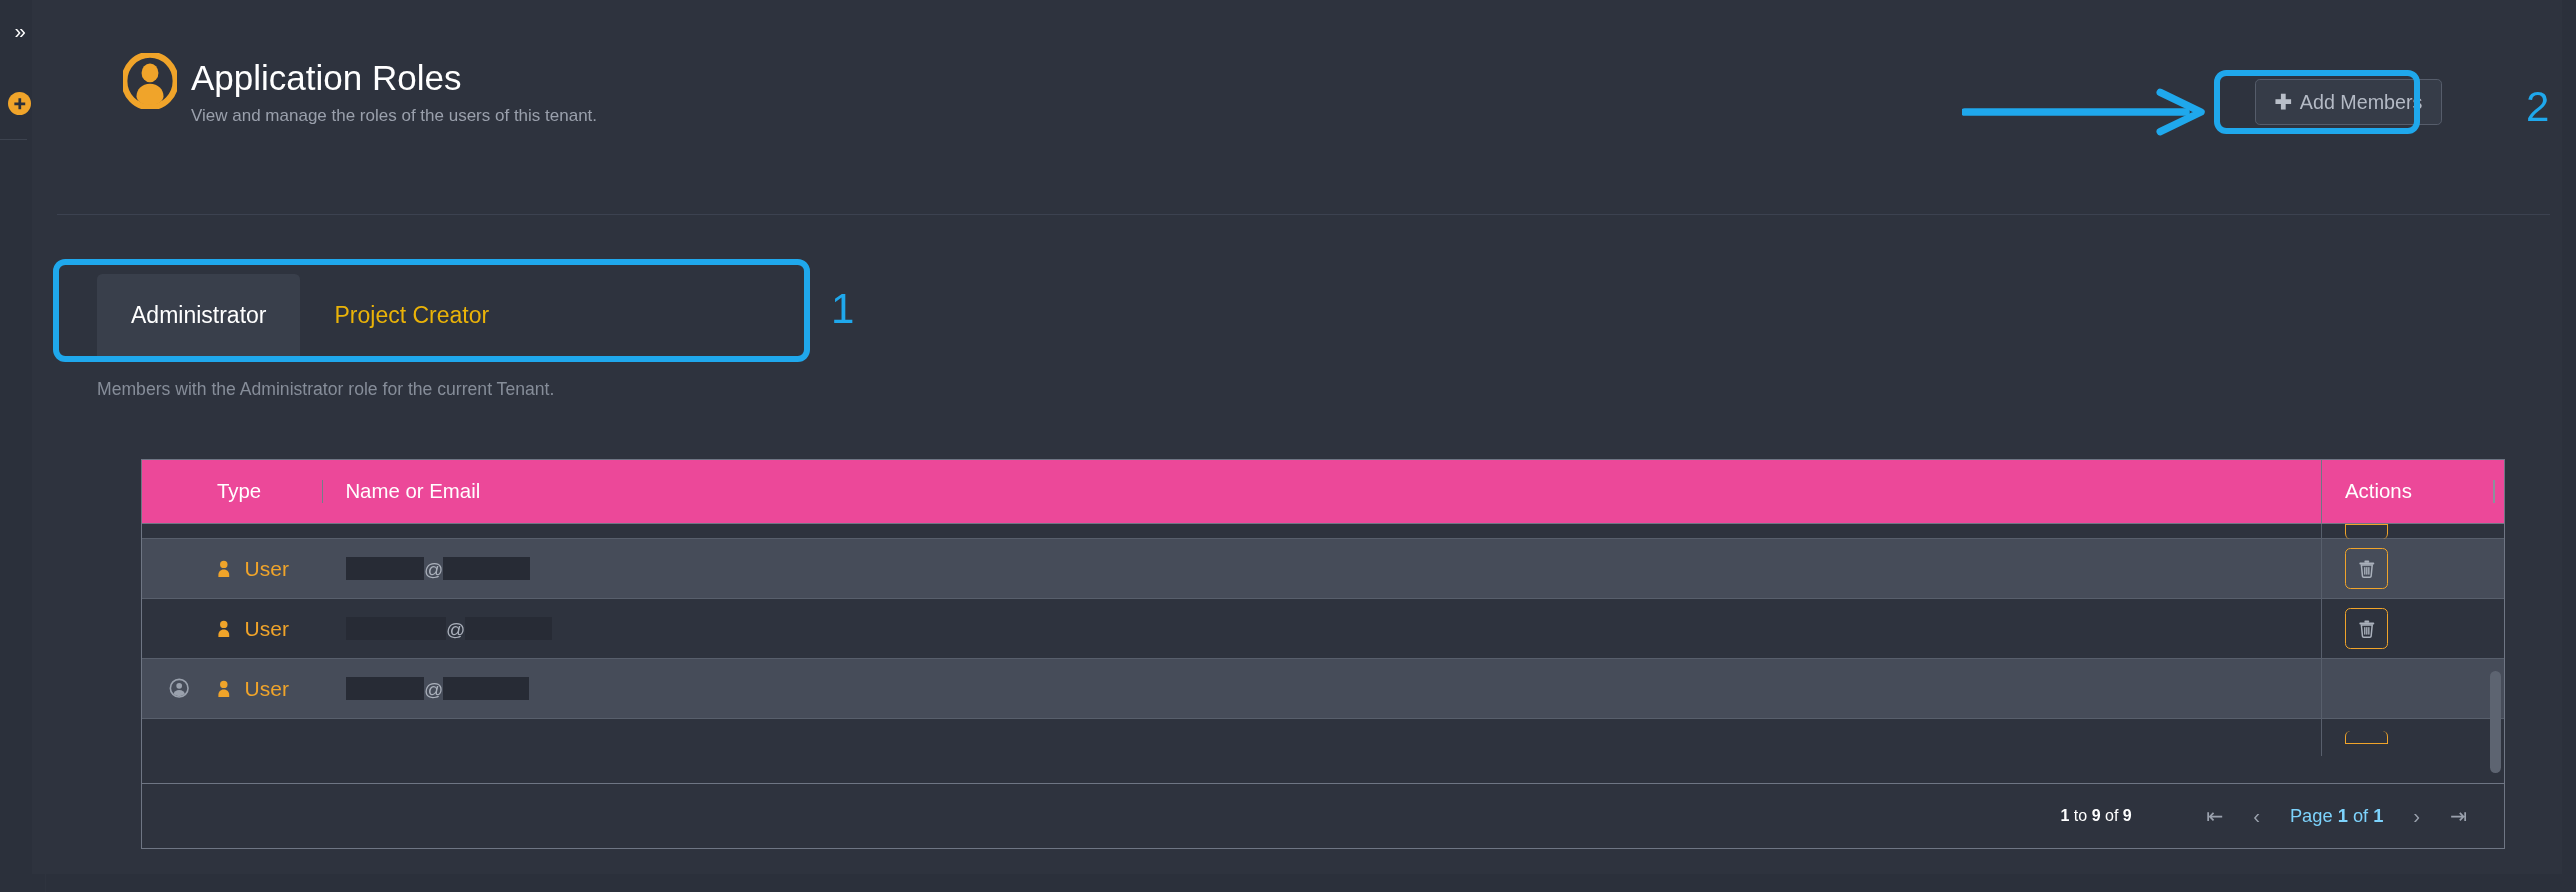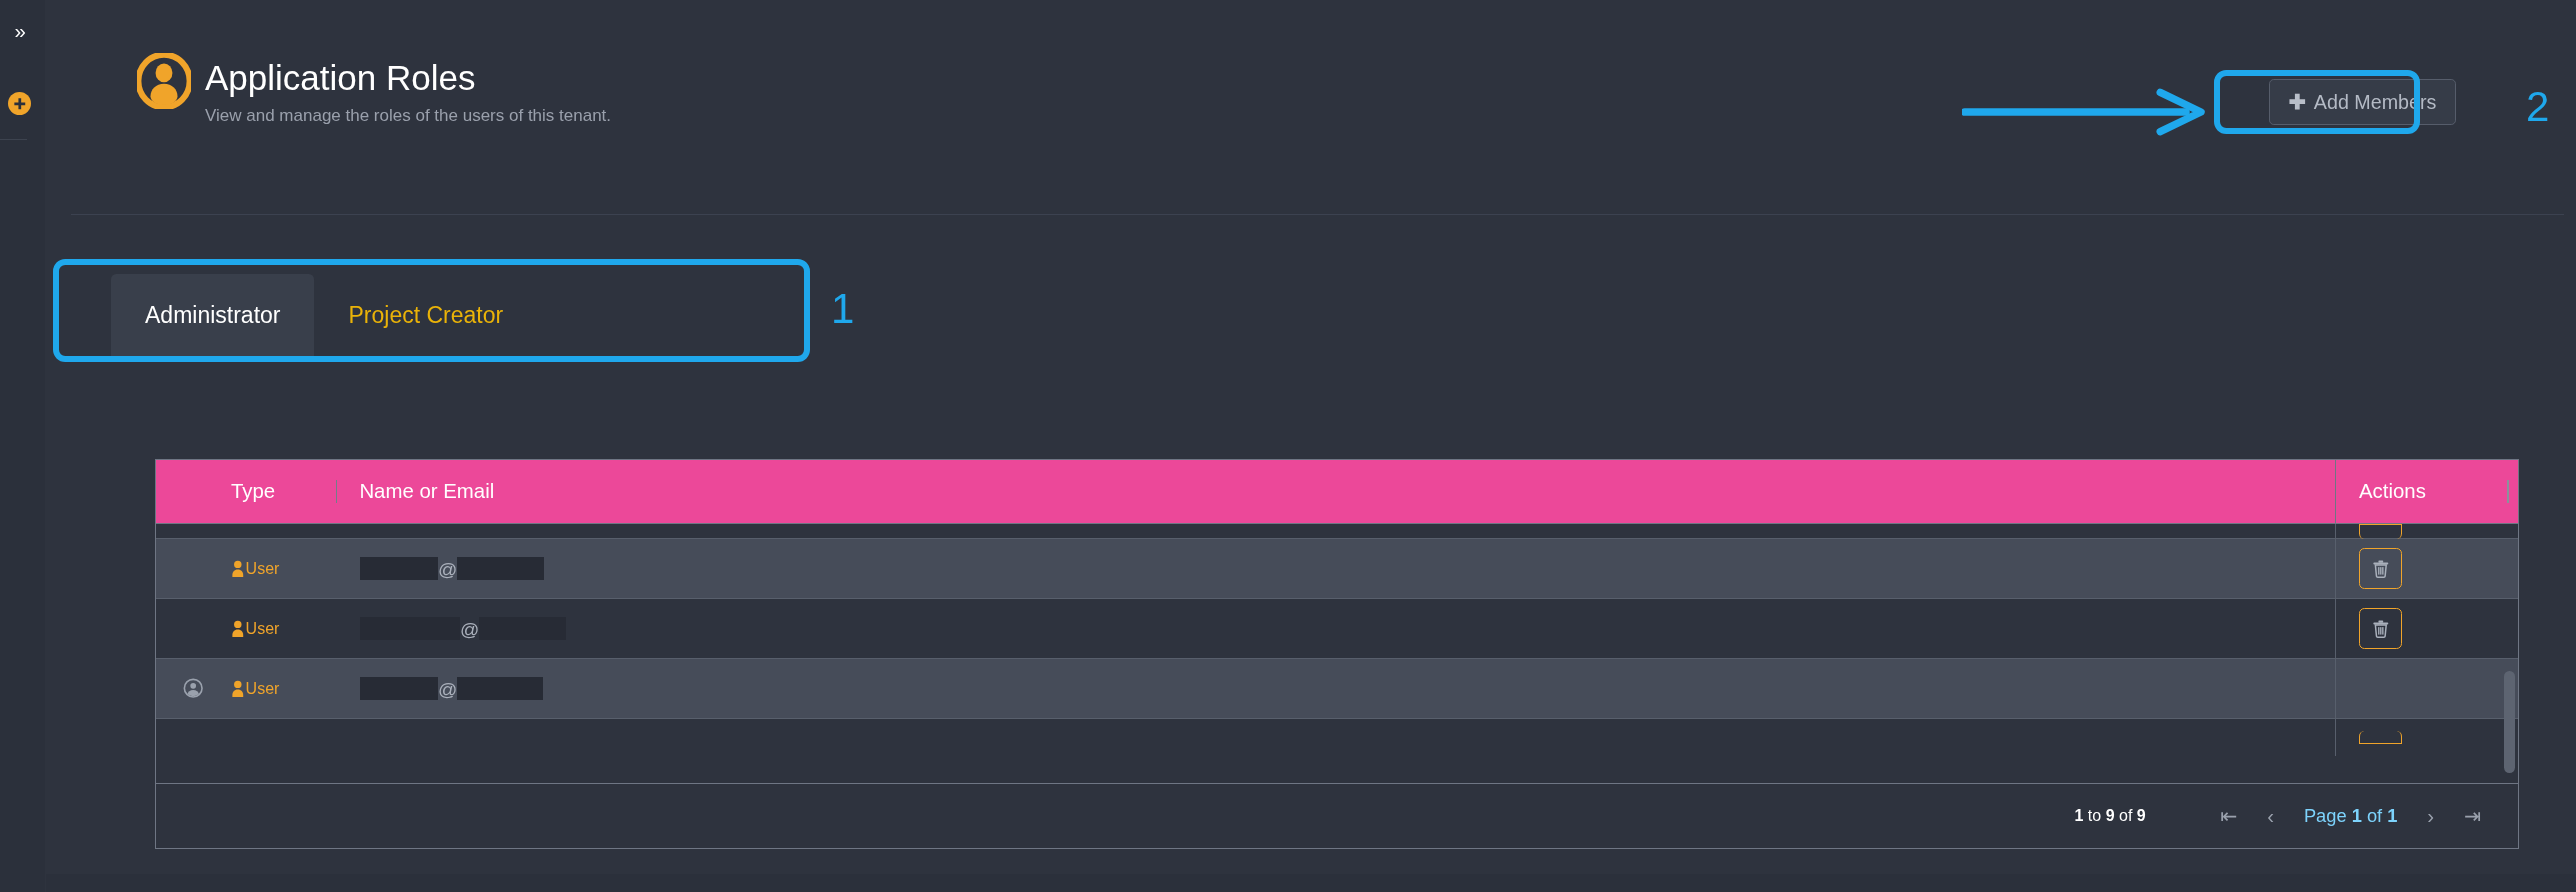--- a/index.html
+++ b/index.html
@@ -32,21 +32,21 @@
     position: absolute; left: 0px; top: 139px; width: 27px; height: 1.4px;
     background: #3d434f;
   }
   .rail-edge {
     position: absolute; left: 45px; top: 0; width: 0.7px; height: 893px;
     background: #31364280;
   }
 
   
   .panel {
-    position: absolute; left: 46px; top: 0; width: 2530px; height: 874px;
+    position: absolute; left: 32px; top: 0; width: 2530px; height: 874px;
     background: #2e333e;
   }
 
   
   .page-head { position: absolute; left: 27px; top: 53px; width: 2376px; height: 81px; }
   .avatar-badge {
     position: absolute; left: 64px; top: 0px;
     width: 54px; height: 56px;
   }
   .page-title {
@@ -128,22 +128,22 @@
     position: relative; display: flex; align-items: center;
     height: 60px; border-bottom: 1.4px solid #585f6c;
   }
   .row.light { background: #464c59; }
   .row.dark  { background: #2e333e; }
   .row.clip-top { height: 15px; border-bottom: 1.4px solid #585f6c; }
   .row.clip-bot { height: 37px; border-bottom: none; }
 
   .cell-avatar { width: 75px; display: flex; align-items: center; justify-content: center; }
   .cell-type {
-    width: 107px; display: flex; align-items: center; gap: 1px;
-    color: #f0a42a; font-size: 16px; white-space: nowrap;
+    width: 107px; display: flex; align-items: center; gap: 14px;
+    color: #f0a42a; font-size: 21px; white-space: nowrap;
   }
   .cell-name { flex: 1; display: flex; align-items: center; padding-left: 22px; }
   .cell-actions {
     width: 183px; height: 100%; border-left: 1.4px solid #585f6c;
     display: flex; align-items: center; padding-left: 23px;
   }
 
   .redact {
     display: flex; align-items: center; font-size: 19px; color: #aab0bb; line-height: 1;
   }
@@ -230,20 +230,21 @@
 
     <div class="tabs">
       <div class="tab active">
         <span>Administrator</span>
       </div>
       <div class="tab">
         <span>Project Creator</span>
       </div>
     </div>
     <div class="tab-underline"></div>
+    <div class="tab-desc">Members with the Administrator role for the current Tenant.</div>
 
     <div class="table-wrap">
 
       <div class="thead">
         <div class="th th-type">Type</div>
         <div class="th-sep"></div>
         <div class="th th-name">Name or Email</div>
         <div class="th th-actions">Actions</div>
         <div class="th-grip"></div>
       </div>

